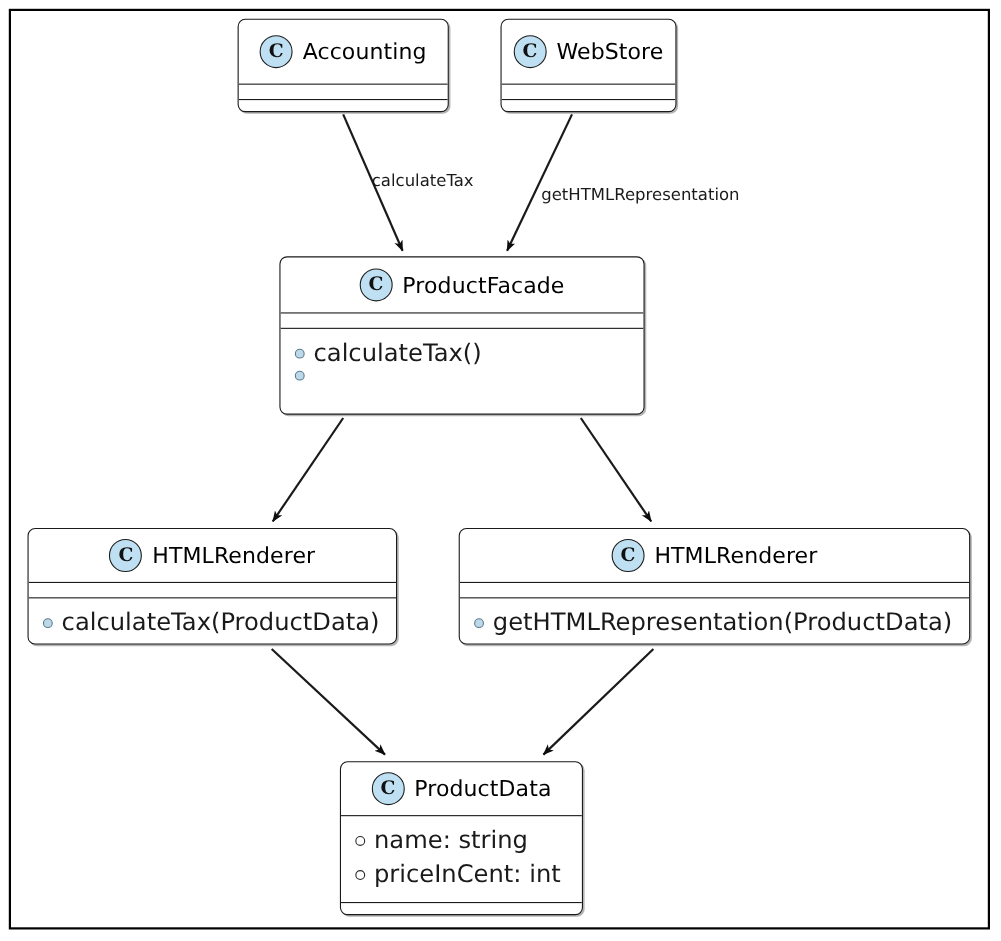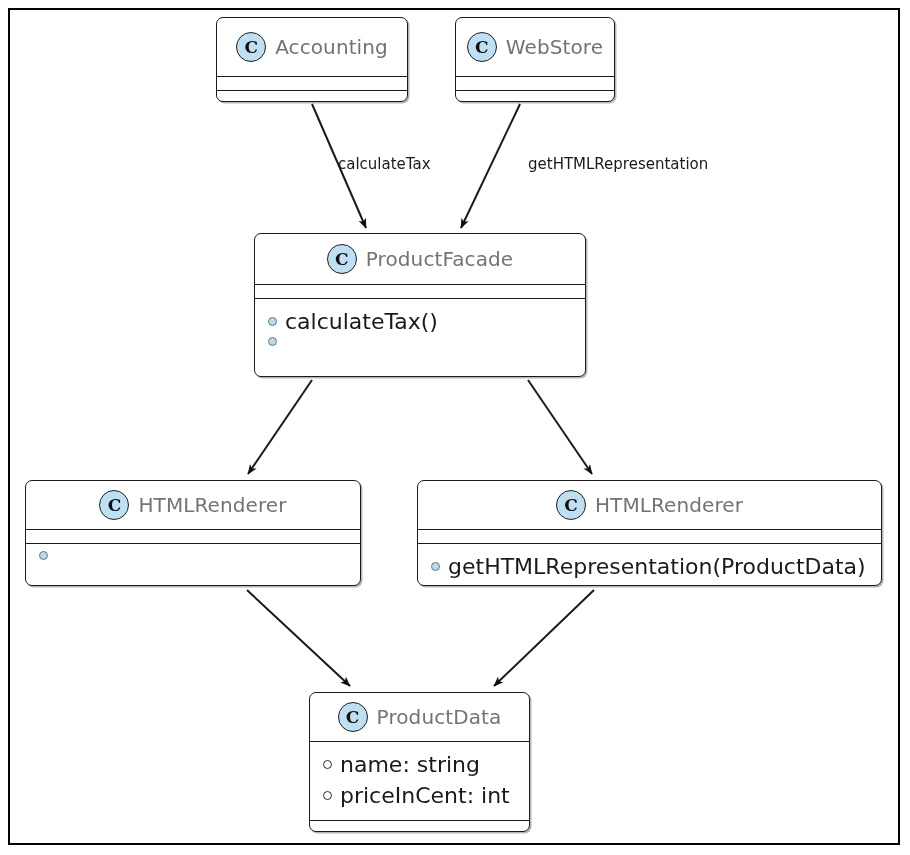--- a/index.html
+++ b/index.html
@@ -62,21 +62,21 @@
     align-items: center;
     justify-content: center;
     font-family: "DejaVu Serif", "Liberation Serif", serif;
     font-weight: 700;
     font-size: 17px;
     line-height: 1;
     color: #111111;
   }
   .cls-name {
     font-size: 20px;
-    color: #737373;
+    color: #000000;
     white-space: nowrap;
     letter-spacing: 0.1px;
   }
   .cls-divider {
     width: 100%;
     height: 0;
     border-top: 1.6px solid #1a1a1a;
   }
   .cls-compartment {
     box-sizing: border-box;
@@ -185,20 +185,21 @@
         <div class="cls-header" style="height: 48px;">
           <div class="cls-icon">C</div>
           <div class="cls-name">HTMLRenderer</div>
         </div>
         <div class="cls-divider"></div>
         <div class="cls-compartment empty" style="height: 13px;"></div>
         <div class="cls-divider"></div>
         <div class="cls-compartment" style="height: 45px;">
           <div class="member">
             <span class="vis-dot filled"></span>
+            <span>calculateTax(ProductData)</span>
           </div>
         </div>
       </div>
       <div class="uml-class" style="left: 417px; top: 480px; width: 465px; height: 106px;">
         <div class="cls-header" style="height: 48px;">
           <div class="cls-icon">C</div>
           <div class="cls-name">HTMLRenderer</div>
         </div>
         <div class="cls-divider"></div>
         <div class="cls-compartment empty" style="height: 13px;"></div>
@@ -225,16 +226,16 @@
             <span class="vis-dot hollow"></span>
             <span>priceInCent: int</span>
           </div>
         </div>
         <div class="cls-divider"></div>
         <div class="cls-compartment empty" style="height: 14px;"></div>
       </div>
     </div>
   <div id="labels">
       <div class="edge-label" style="left: 338px; top: 155px;">calculateTax</div>
-      <div class="edge-label" style="left: 492px; top: 155px; margin-left: 36px;">getHTMLRepresentation</div>
+      <div class="edge-label" style="left: 492px; top: 168px;">getHTMLRepresentation</div>
     </div>
 
 </div>
 
 </body></html>

